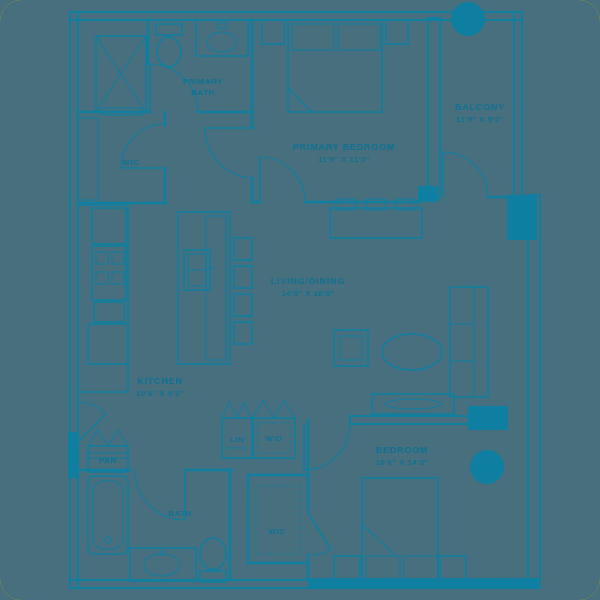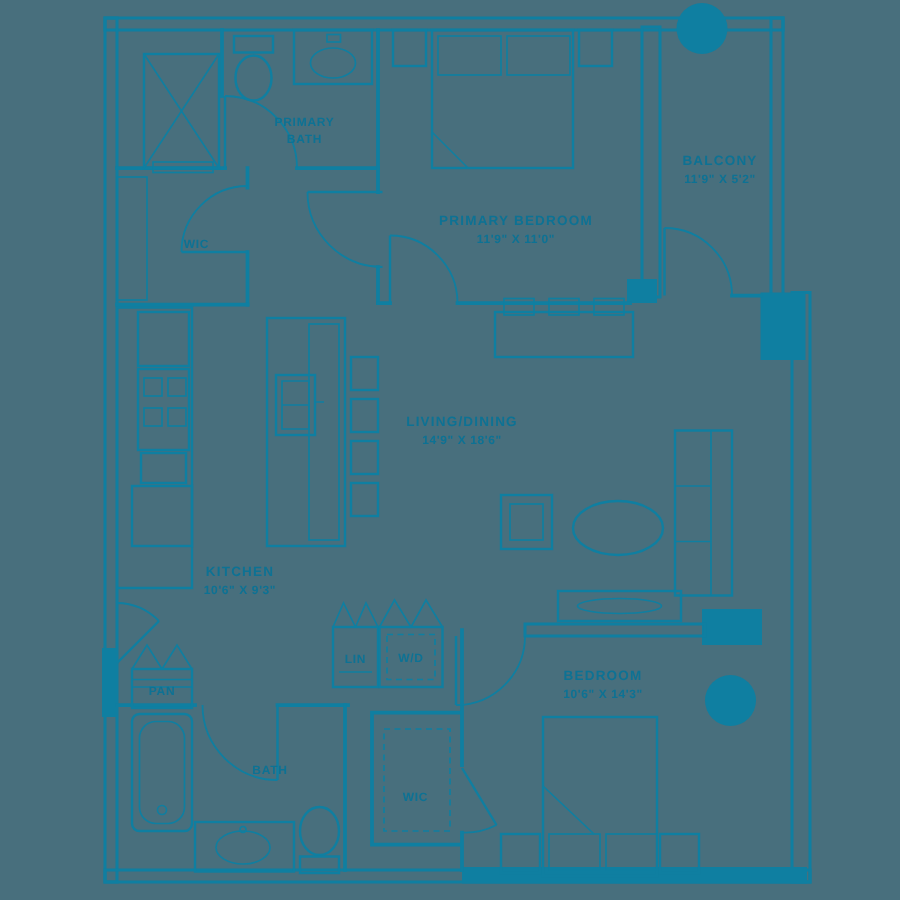--- a/index.html
+++ b/index.html
@@ -1,17 +1,17 @@
 <!DOCTYPE html>
 <html><head>
 <meta charset="utf-8">
 <title>Floor Plan</title>
 <style>
   html,body{margin:0;padding:0;background:#486f7d;}
-  .stage{width:600px;height:600px;position:relative;overflow:hidden;background:#eab308;}
+  .stage{width:600px;height:600px;position:relative;overflow:hidden;background:#eab308;border-radius:21px;}
   svg{display:block;}
   text{font-family:"Liberation Sans",sans-serif;fill:#0d7294;}
   .room-label{font-size:9px;font-weight:bold;letter-spacing:0.8px;text-anchor:middle;}
   .dim-label{font-size:8px;font-weight:bold;letter-spacing:0.4px;text-anchor:middle;}
   .small-label{font-size:8px;font-weight:bold;letter-spacing:0.5px;text-anchor:middle;}
   .wall{fill:none;stroke:#0f7fa1;stroke-width:2;}
   .wallfill{fill:#0f7fa1;stroke:none;}
   .iwall{fill:none;stroke:#0f7fa1;stroke-width:2.5;stroke-linecap:square;}
   .fix{fill:none;stroke:#0f7fa1;stroke-width:1.6;}
   .fixthin{fill:none;stroke:#0f7fa1;stroke-width:1.1;}

